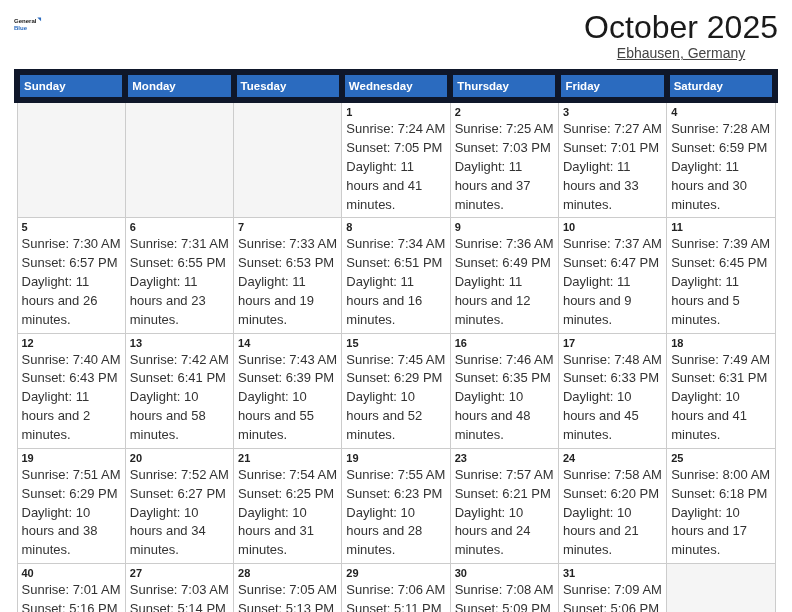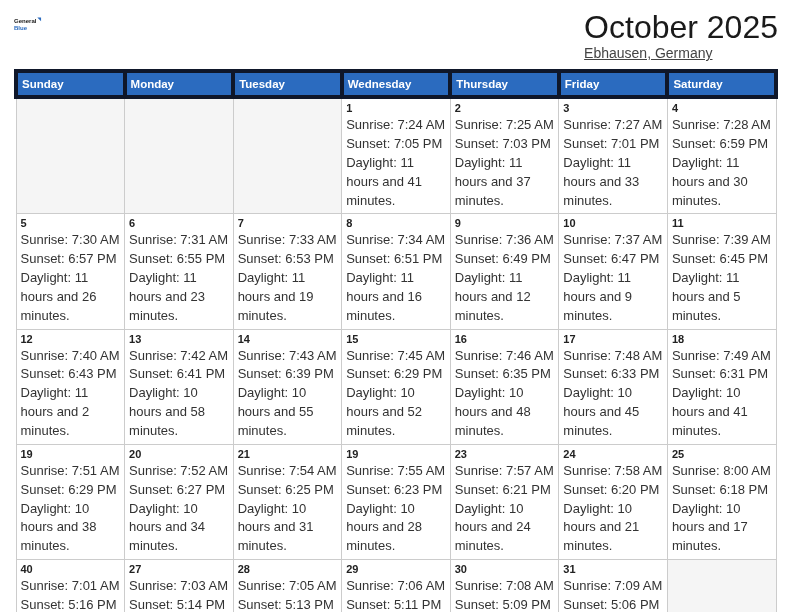--- a/index.html
+++ b/index.html
@@ -25,21 +25,21 @@
     .logo {
       display: flex;
       align-items: center;
       gap: 2px;
     }
     .logo-icon {
       width: 28px;
       height: 28px;
     }
     .title-block {
-      text-align: left;
+      text-align: center;
     }
     .month-title {
       font-size: 32px;
       font-weight: 300;
       color: #1a1a1a;
       line-height: 1.1;
     }
     .location {
       font-size: 14px;
       color: #444;
@@ -50,21 +50,21 @@
       border-collapse: collapse;
       border: 1px solid #ccc;
     }
     .calendar th {
       background: #2b6bbf;
       color: #fff;
       font-size: 11.5px;
       font-weight: bold;
       padding: 5px 4px;
       text-align: left;
-      border: 4px solid #0f172a;
+      border: 6px solid #0f172a;
     }
     .calendar td {
       vertical-align: top;
       border: 1px solid #ccc;
       padding: 3px 4px;
       width: 108px;
       min-height: 72px;
       font-size: 9.2px;
       color: #222;
       background: #fff;

